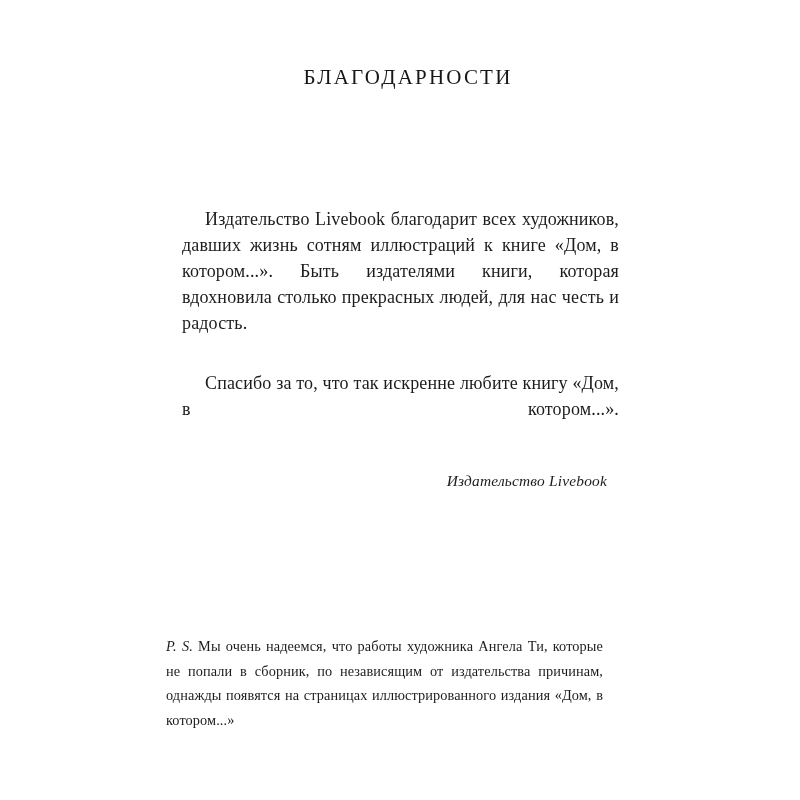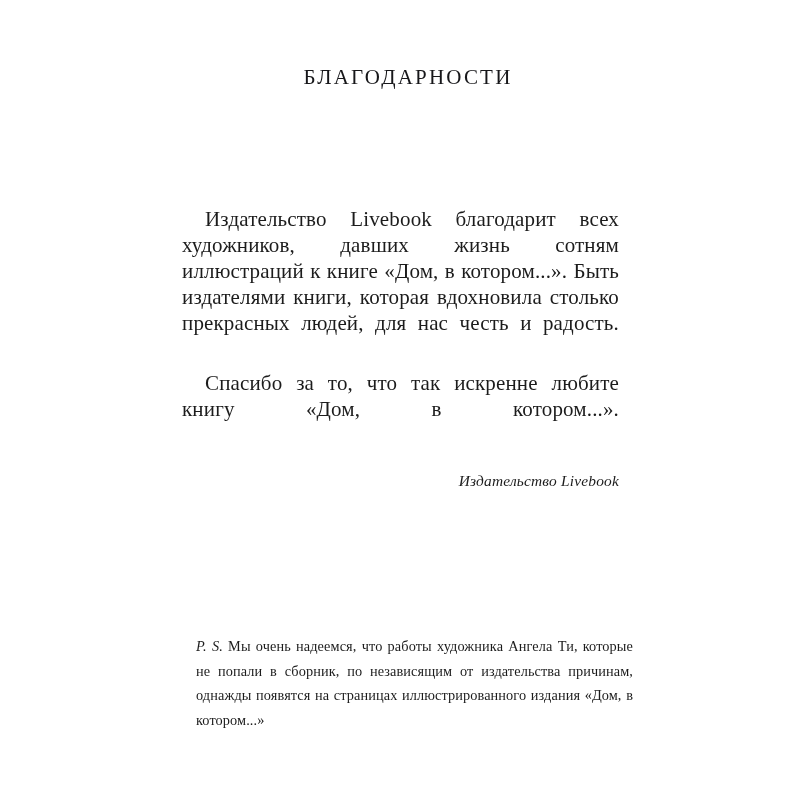--- a/index.html
+++ b/index.html
@@ -45,21 +45,21 @@
     top: 206px;
     left: 182px;
     width: 437px;
   }
 
   .para {
     margin: 0;
     text-align: justify;
     text-justify: inter-word;
     text-indent: 23px;
-    font-size: 21px;
+    font-size: 18px;
     line-height: 26px;
     letter-spacing: 0.15px;
     color: #1c1c1c;
     hyphens: manual;
   }
 
   .para + .para {
     margin-top: 8px;
   }
 
@@ -67,35 +67,35 @@
   .para::after {
     content: "";
     display: inline-block;
     width: 100%;
   }
 
   
   .signature {
     position: absolute;
     top: 468px;
-    left: 182px;
+    left: 170px;
     width: 437px;
     text-align: right;
     font-style: italic;
     font-size: 15.4px;
     line-height: 26px;
     letter-spacing: 0.2px;
     color: #1c1c1c;
   }
 
   
   .ps-block {
     position: absolute;
     top: 634px;
-    left: 196px;
+    left: 166px;
     width: 437px;
   }
 
   .ps-para {
     margin: 0;
     text-align: justify;
     text-justify: inter-word;
     text-indent: 0;
     font-size: 14.3px;
     line-height: 24.5px;

